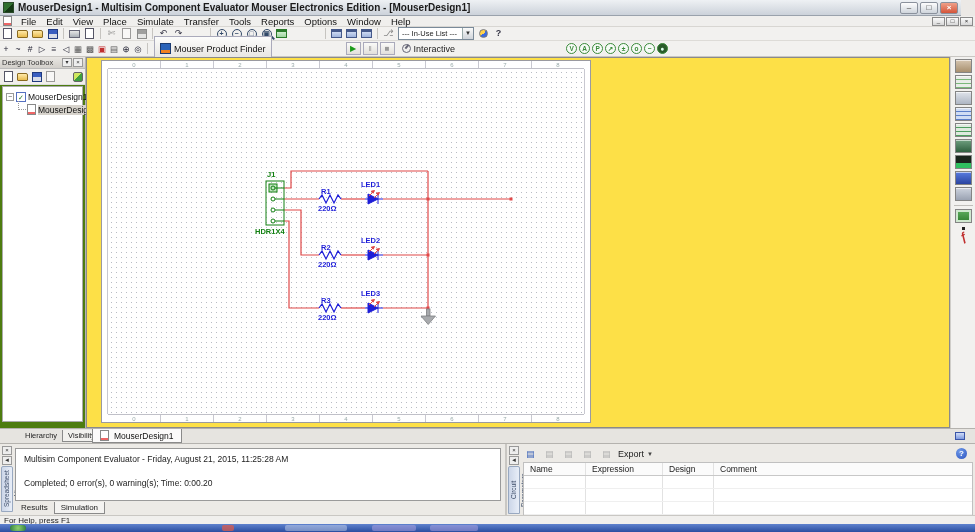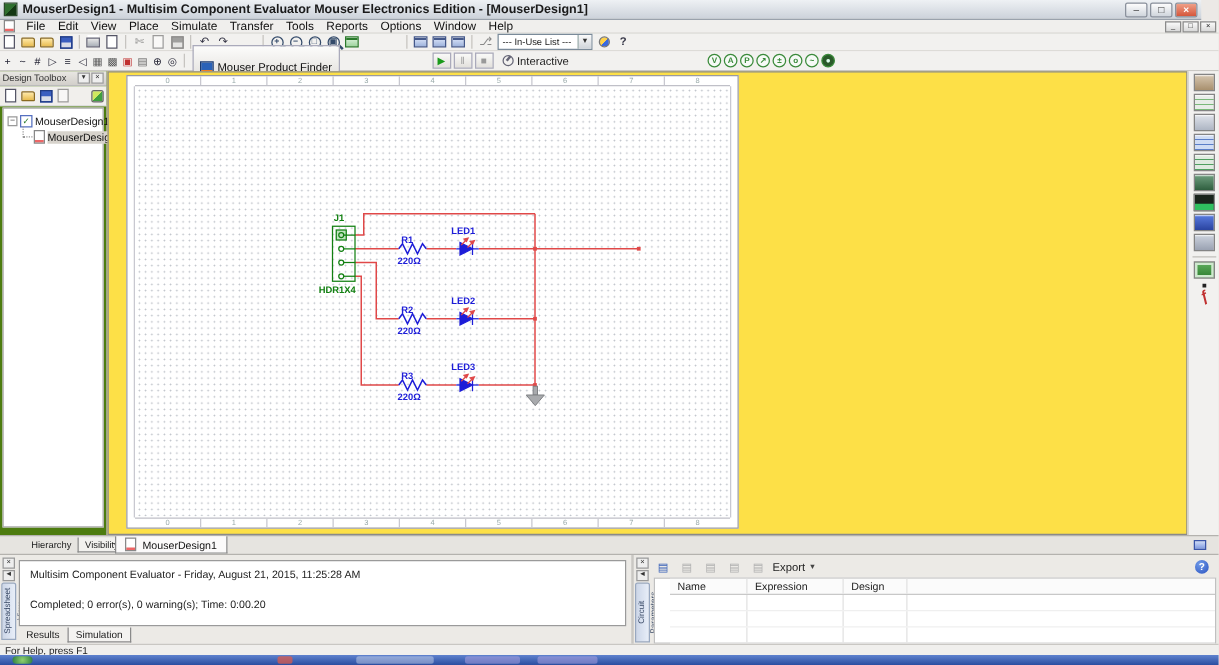--- a/index.html
+++ b/index.html
@@ -55,21 +55,21 @@
   .combo { width:76px; height:13px; background:#fff; border:1px solid #7a8a99; display:flex;
     align-items:center; margin:0 2px; }
   .combo-text { font-size:7.5px; color:#222; padding-left:3px; flex:1; white-space:nowrap; overflow:hidden; }
   .combo-arrow { width:11px; height:11px; background:linear-gradient(#fafafa,#cfd4da);
     border-left:1px solid #9aa; font-size:6px; line-height:11px; text-align:center; color:#333; }
   .ic-ball { width:9px; height:9px; border-radius:50%; border:1px solid #777;
     background:linear-gradient(135deg,#ffd24a 50%,#3a6ae0 50%); }
   .comp-btn { width:12px; height:13px; display:inline-flex; align-items:center; justify-content:center;
     font-size:8.5px; color:#223; }
   .mouser-btn { height:14px; border:1px solid #aab; background:linear-gradient(#fcfcfb,#e4e2de);
-    display:inline-flex; align-items:flex-start; gap:3px; padding:12px 5px; margin:0 3px; }
+    display:inline-flex; align-items:center; gap:3px; padding:12px 5px; margin:0 3px; }
   .mouser-ic { width:11px; height:11px; background:linear-gradient(#2a62b8 70%,#f08020 70%); border:1px solid #1a3a70; }
   .mouser-btn span { font-size:9px; color:#111; }
   .simbtn { width:15px; height:13px; border:1px solid #aab; background:linear-gradient(#fafaf8,#e2e0dc);
     display:inline-flex; align-items:center; justify-content:center; font-size:8px; margin:0 1px; }
   .interactive { display:inline-flex; align-items:center; gap:3px; margin-left:6px; font-size:9px; color:#222; }
   .gauge { width:9px; height:9px; border:1.5px solid #667; border-radius:50%; position:relative; }
   .gauge::after { content:""; position:absolute; left:3px; top:-1px; width:1.5px; height:5px;
     background:#667; transform:rotate(40deg); }
   .probe { width:11px; height:11px; border:1px solid #3a8a3a; border-radius:50%; color:#3a8a3a;
     font-size:6.5px; font-weight:bold; line-height:10px; text-align:center; margin:0 1px; background:#f6faf6; }
@@ -179,21 +179,21 @@
   .pic { width:15px; height:12px; display:inline-flex; align-items:center; justify-content:center;
     font-size:9px; color:#b0b0b0; }
   .pic.first { color:#3a62b8; }
   .export { font-size:9px; color:#222; display:inline-flex; align-items:center; gap:3px; }
   .export i { font-style:normal; font-size:6px; color:#444; }
   .help-ic { position:absolute; right:6px; top:2px; width:11px; height:11px; border-radius:50%;
     background:radial-gradient(circle at 35% 30%,#6f9ae8,#2a52c0); color:#fff; font-size:8px;
     font-weight:bold; text-align:center; line-height:11px; }
   .ptable { position:absolute; left:16px; top:18px; right:2px; bottom:1px; background:#fff;
     border:1px solid #c0c0c0; }
-  .prow { display:flex; height:13px;margin-left:12px; }
+  .prow { display:flex; height:13px; }
   .prow.head { background:#fbfbfb; border-bottom:1px solid #c8c8c8; }
   .pcell { border-right:1px solid #e2e2e2; font-size:8.5px; color:#222; padding:1px 0 0 6px;
     white-space:nowrap; overflow:hidden; }
   .pc1{width:62px;} .pc2{width:77px;} .pc3{width:51px;} .pc4{flex:1;border-right:none;}
   .prow.body { border-bottom:1px solid #efefef; }
 
   
   .statusbar { position:absolute; left:0; top:515px; width:975px; height:9px; background:#f0efed;
     border-top:1px solid #c9c7c3; font-size:8px; color:#222; padding:0 4px; line-height:9px; }
   .taskbar { position:absolute; left:0; top:524px; width:975px; height:8px;
@@ -576,20 +576,21 @@
           <span>Export</span>
             <i>▼</i>
         </span>
         <span class="help-ic">?</span>
       </div>
       <div class="ptable">
         <div class="prow head">
           <span class="pcell pc1">Name</span>
           <span class="pcell pc2">Expression</span>
           <span class="pcell pc3">Design</span>
+          <span class="pcell pc4">Comment</span>
         </div>
         <div class="prow body">
           <span class="pcell pc1"></span>
             <span class="pcell pc2"></span>
             <span class="pcell pc3"></span>
             <span class="pcell pc4"></span>
         </div>
         <div class="prow body">
           <span class="pcell pc1"></span>
             <span class="pcell pc2"></span>

